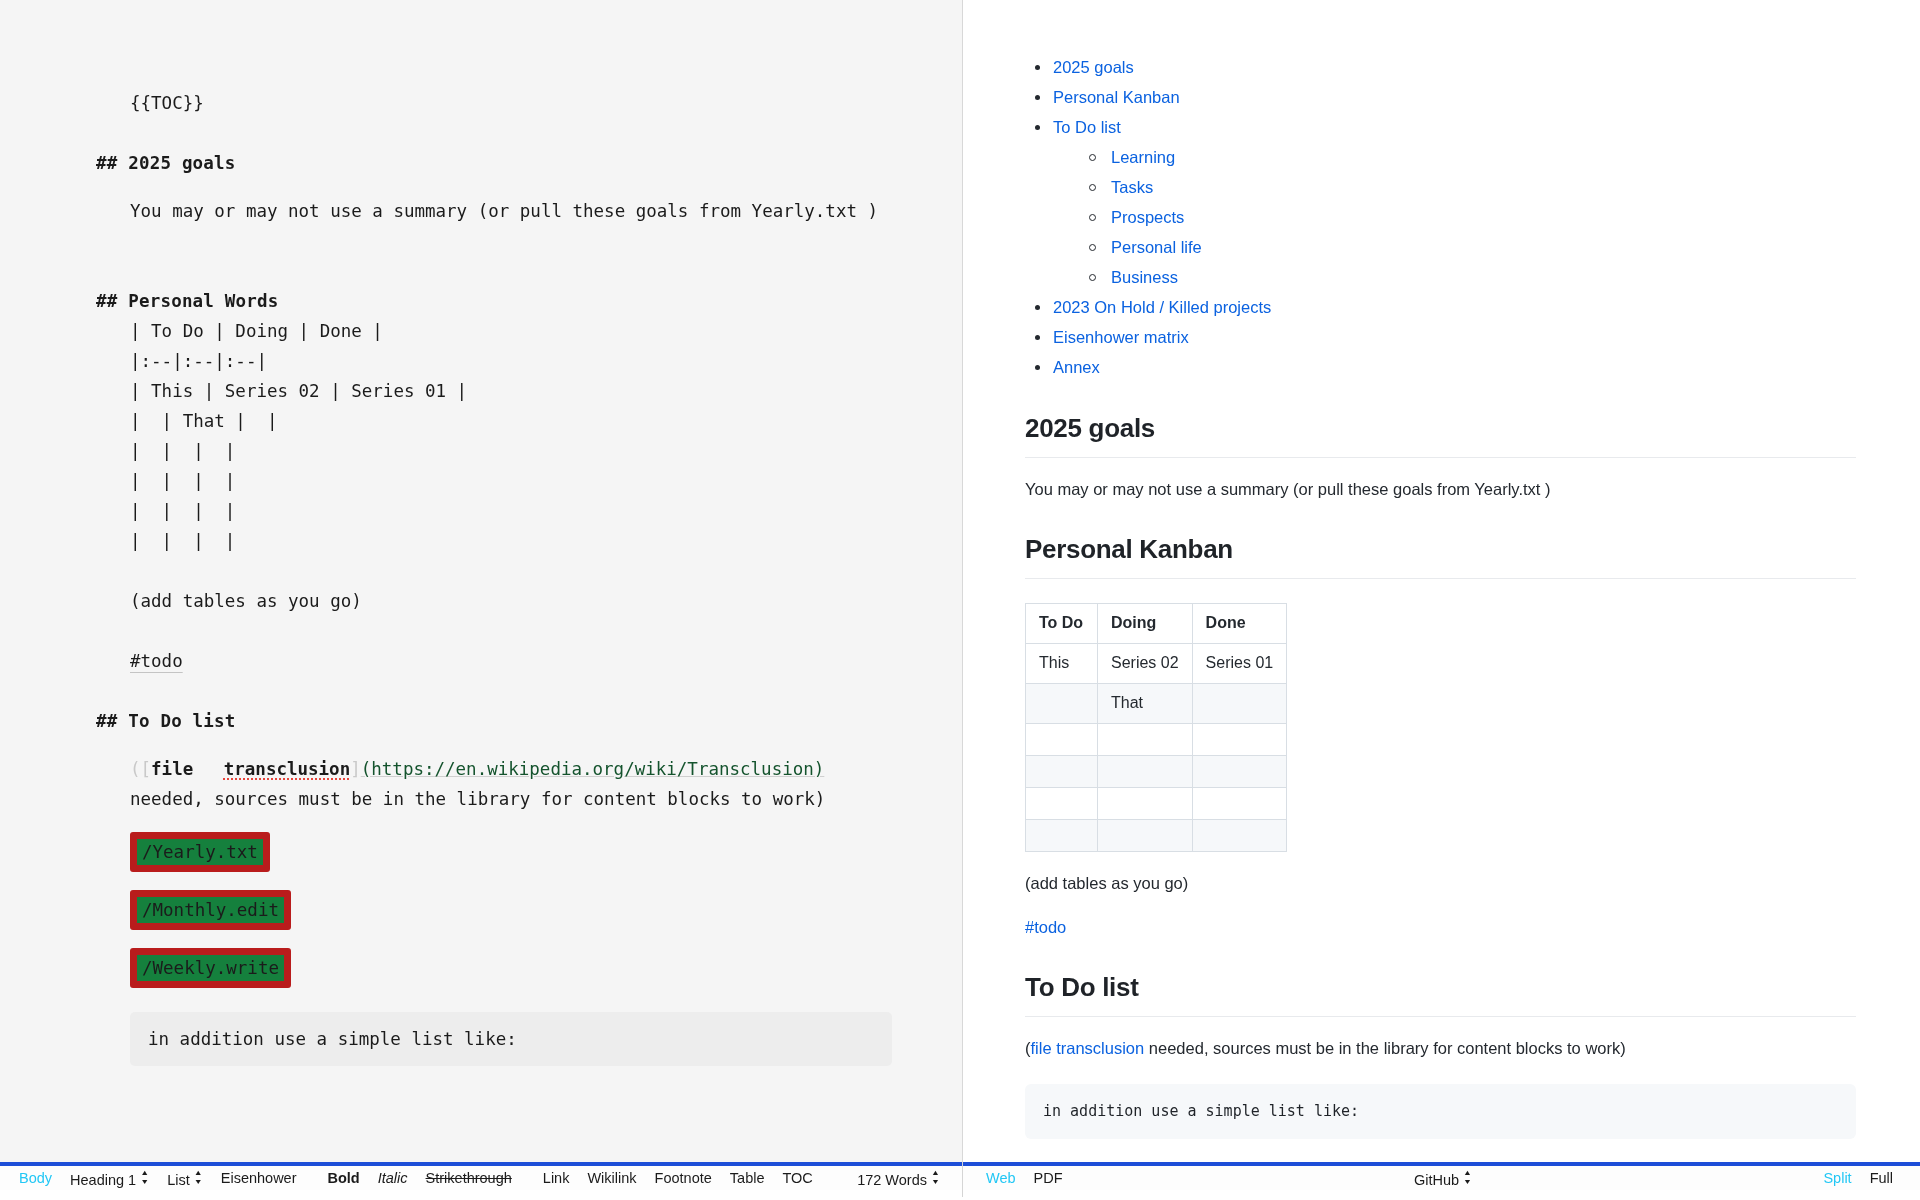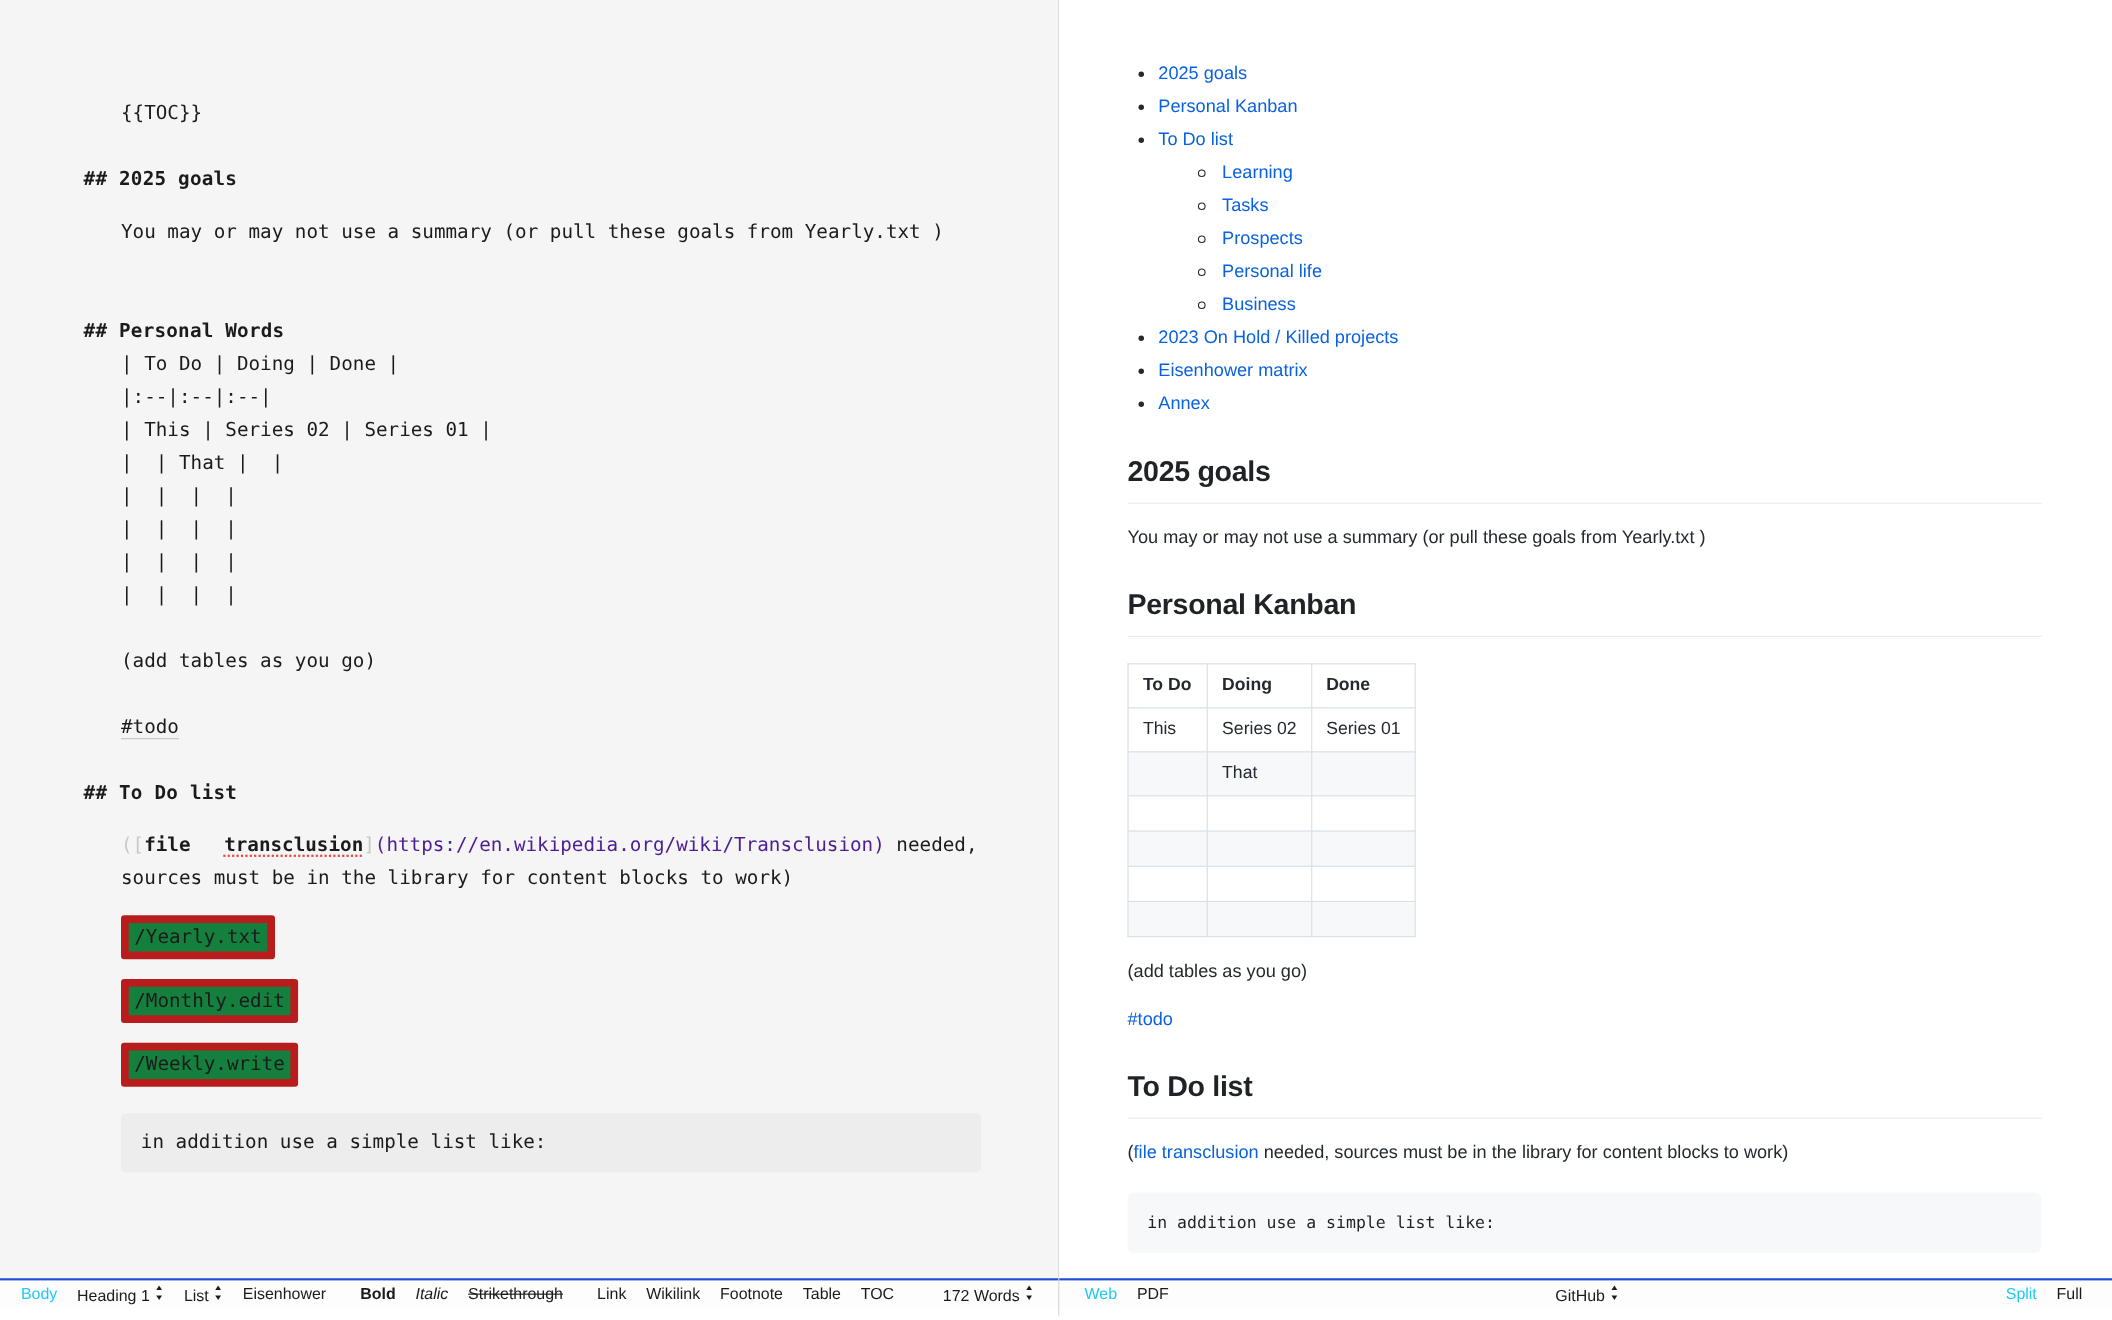--- a/index.html
+++ b/index.html
@@ -18,34 +18,34 @@
 
   
   .editor-pane {
     width: 963px; height: 1162px;
     background: #f5f5f5;
     border-right: 1px solid #d8d8d8;
     overflow: hidden;
     position: relative;
   }
   .editor-inner {
-    padding: 88px 70px 0 76px;
+    padding: 88px 70px 0 96px;
     font-family: "DejaVu Sans Mono", "Liberation Mono", monospace;
     font-size: 17.5px;
     line-height: 30px;
     color: #1b1b1b;
   }
   .ed-line { white-space: pre-wrap; word-break: break-word; }
   .ed-indent { padding-left: 34px; }
   .ed-head { font-weight: bold; letter-spacing: .2px; }
   .ed-gap { height: 30px; }
   .ed-gap-sm { height: 18px; }
   .ed-tbl { padding-left: 34px; }
 
-  .ed-url { color: #4c1d95; text-decoration-color: #cfcfcf; }
+  .ed-url { color: #14532d; text-decoration: underline; text-decoration-color: #cfcfcf; }
   .ed-brk { color: #c9c9c9; }
   .ed-strong { font-weight: bold; }
   .ed-spell {
     text-decoration: underline;
     text-decoration-style: dotted;
     text-decoration-color: #e8453c;
     text-decoration-thickness: 2px;
     text-underline-offset: 3px;
     margin-left: 20px;
   }
@@ -145,21 +145,21 @@
     gap: 11px;
     line-height: 25px;
     padding-left: 10px;
   }
 
   
   .statusbar {
     height: 28px;
     display: flex;
     align-items: center;
-    border-top: 2px solid #1d4ed8;
+    border-top: 4px solid #1d4ed8;
     background: #fdfdfd;
     font-size: 14.5px;
     color: #1b1b1b;
   }
   .sb-left {
     width: 963px; height: 38px;
     display: flex; align-items: center;
     border-right: 1px solid #d5d5d5;
     padding-left: 10px;
   }

